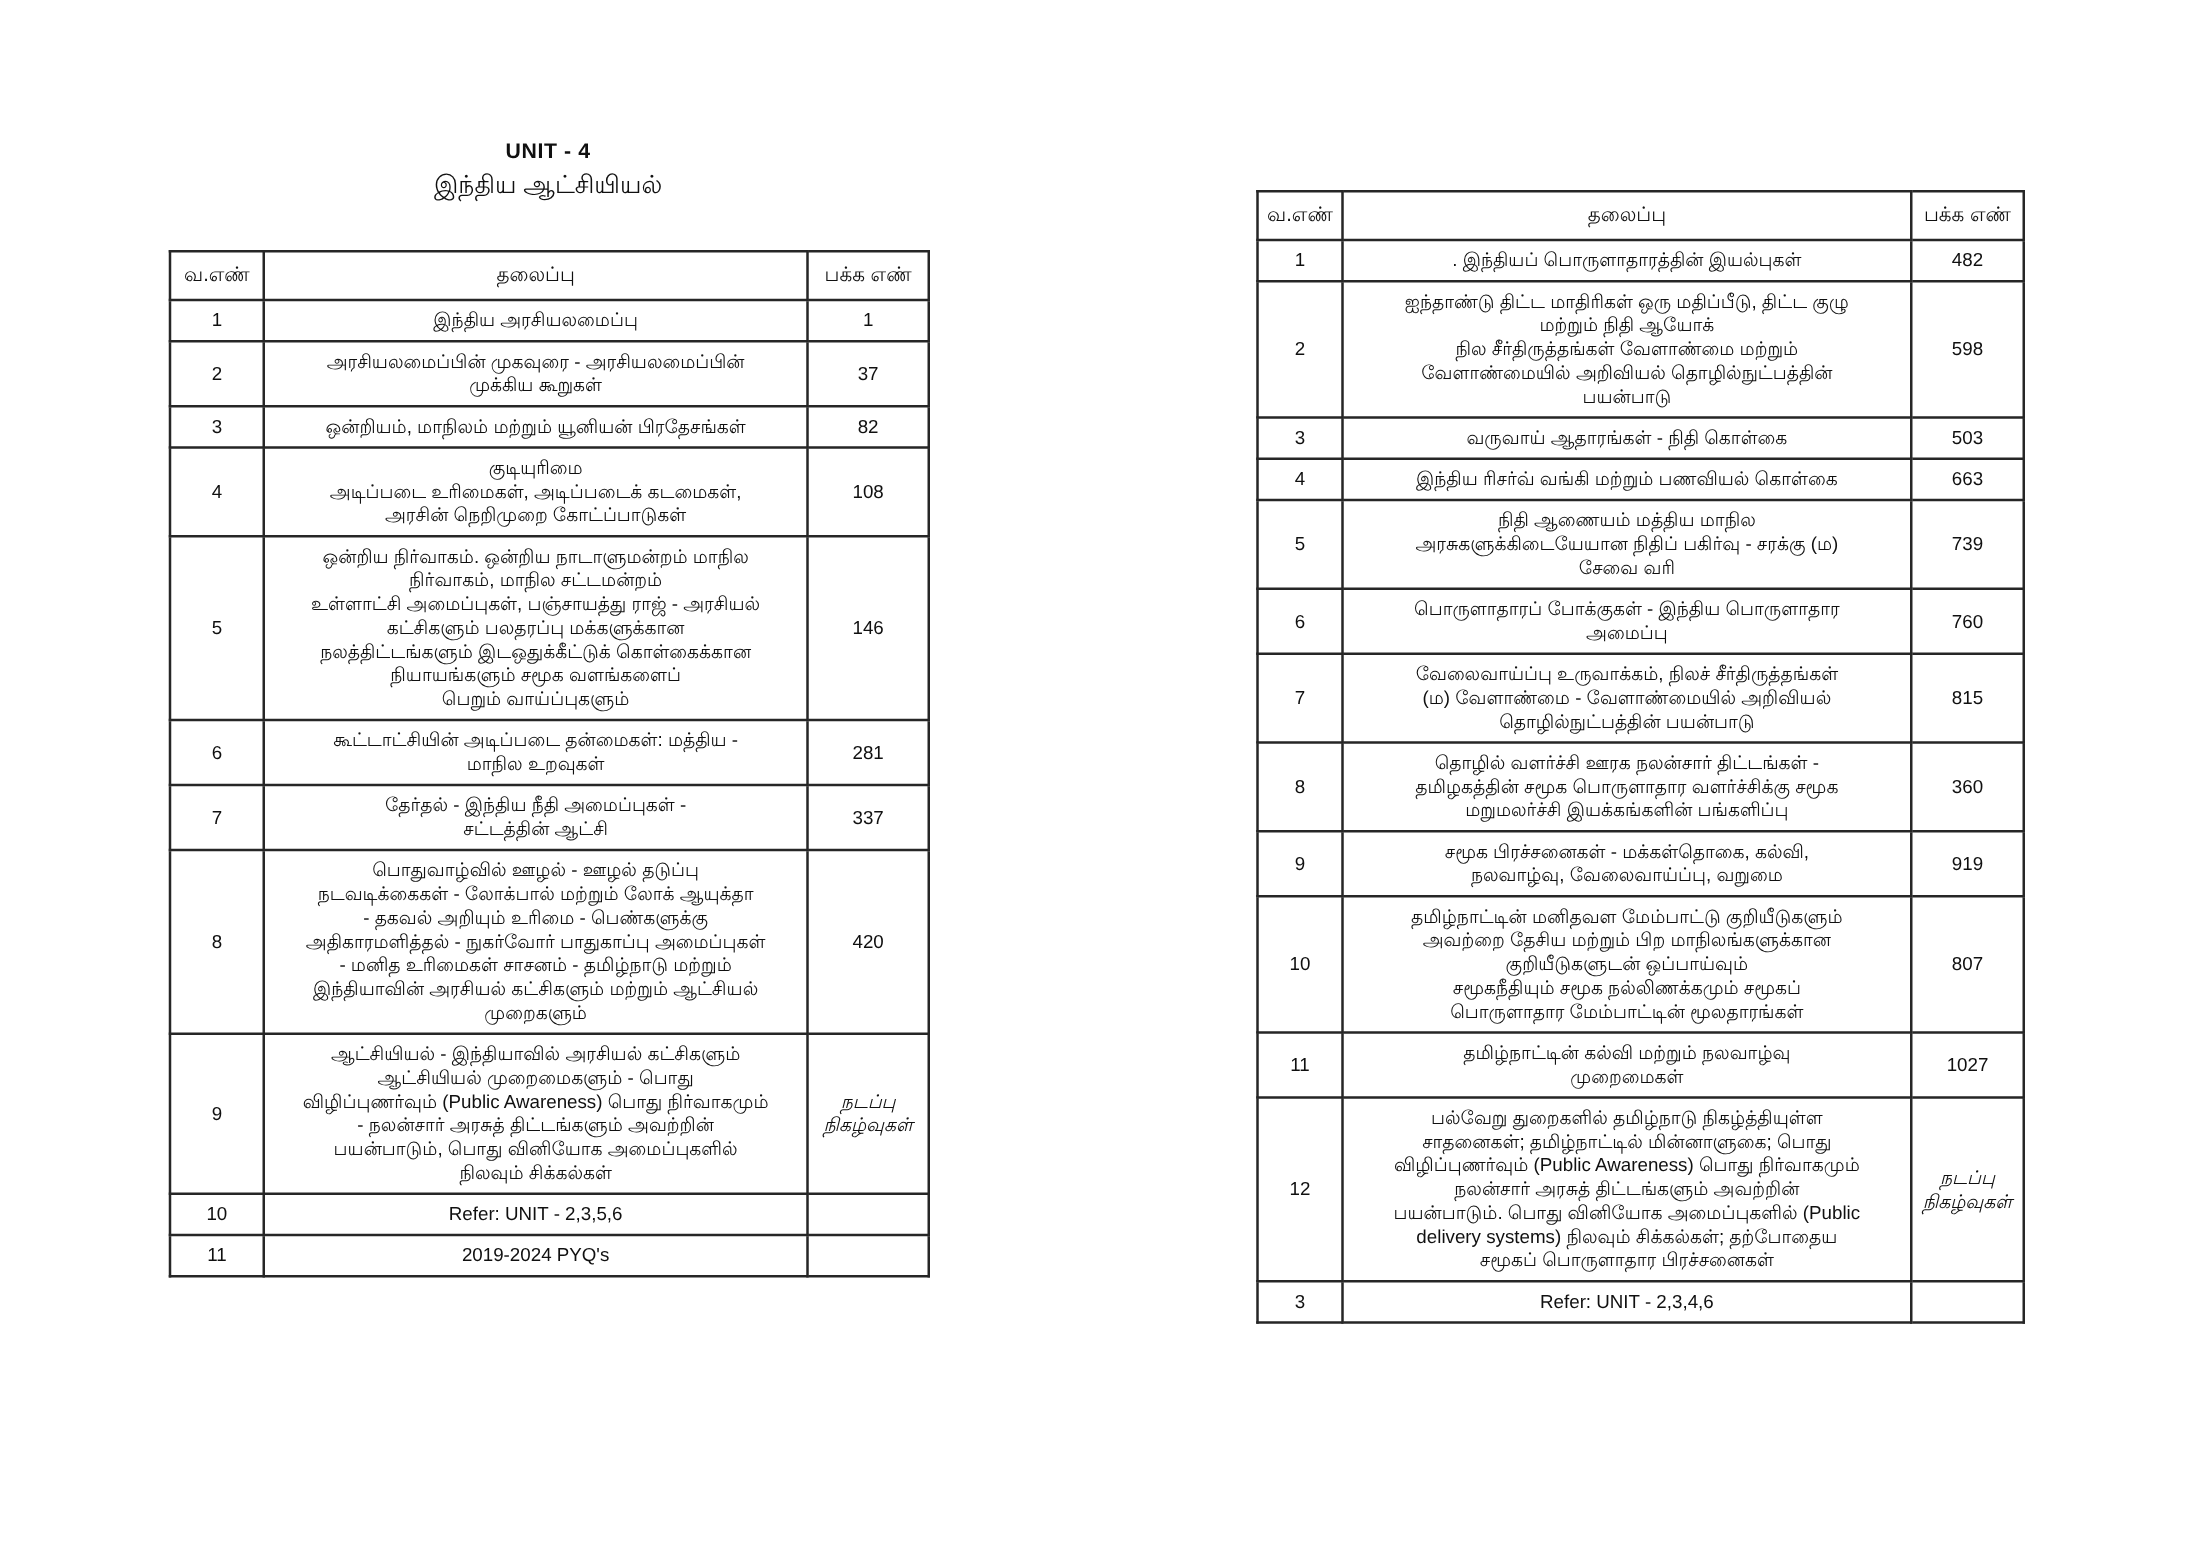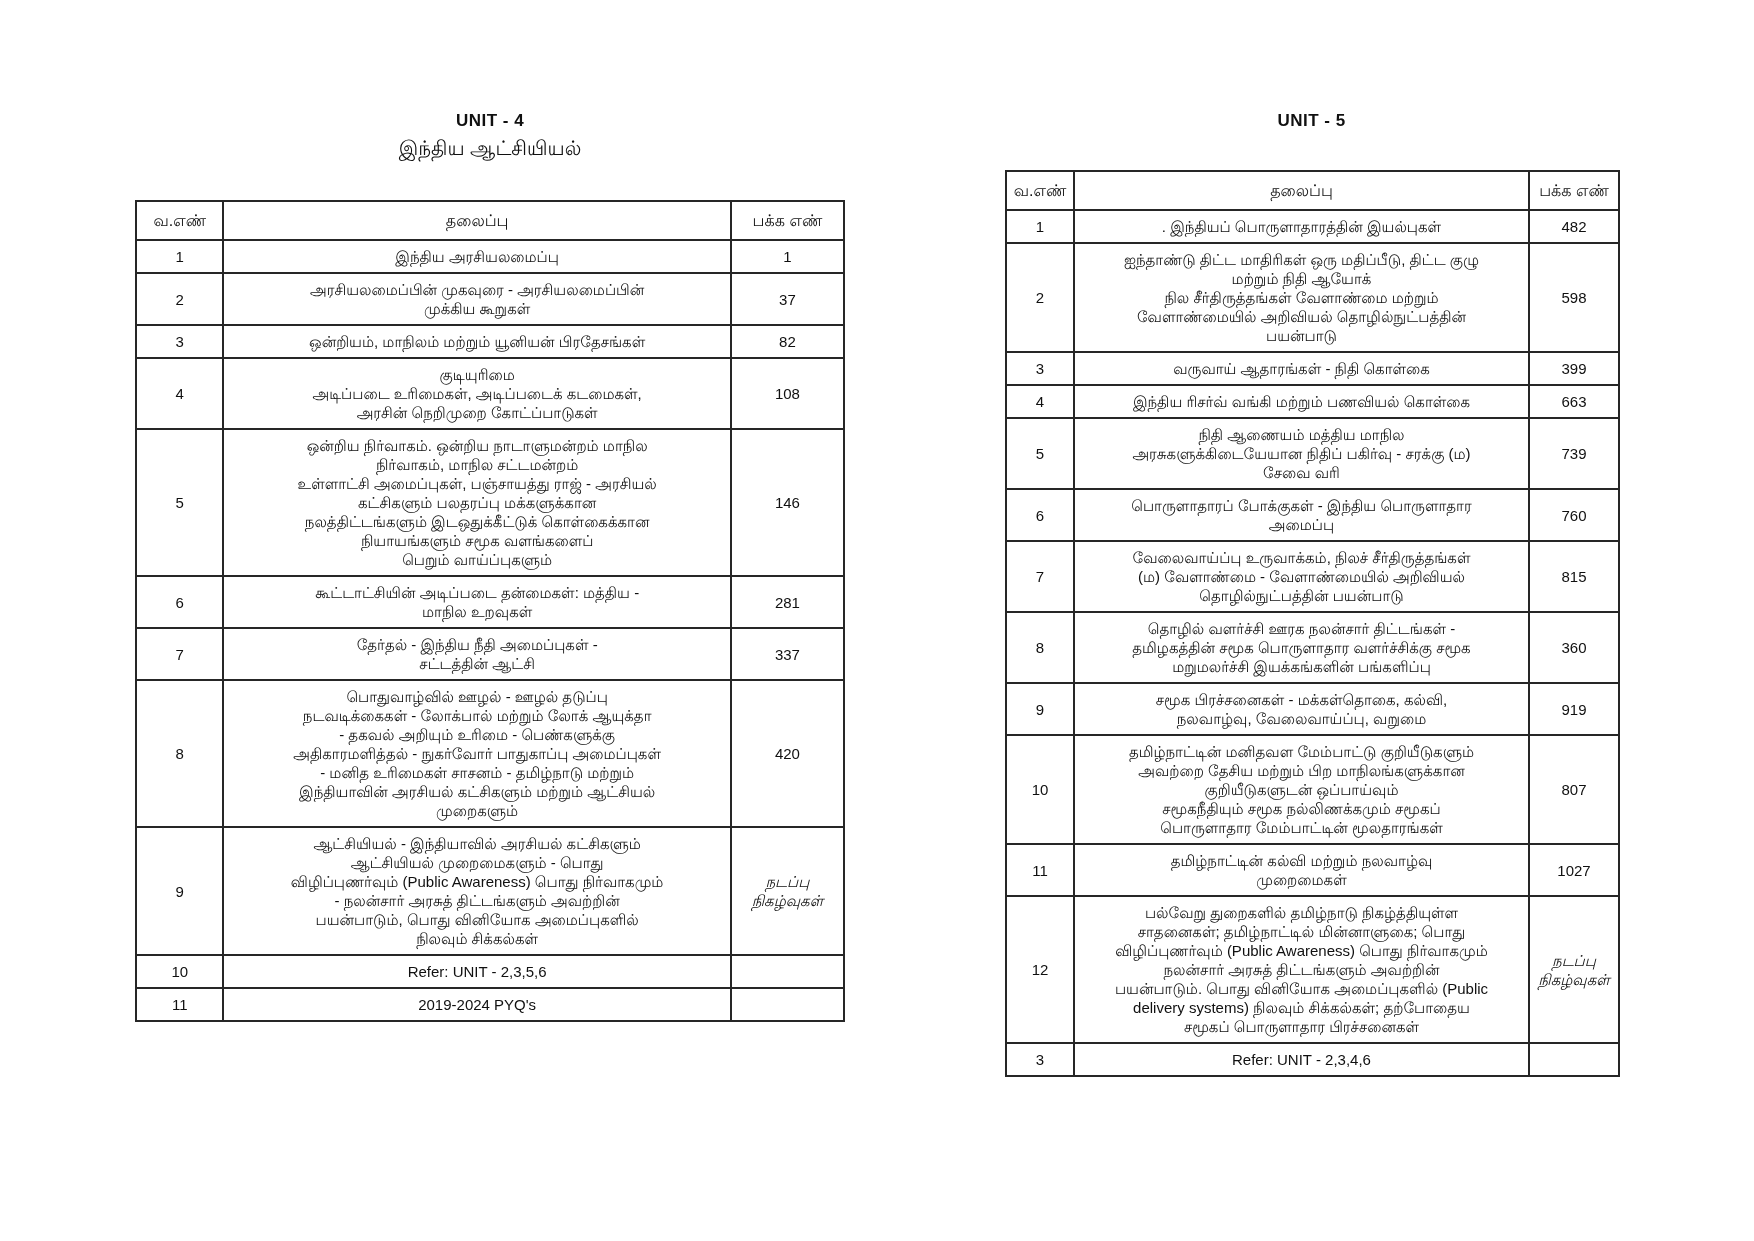--- a/index.html
+++ b/index.html
@@ -10,21 +10,21 @@
     background: #ffffff;
     font-family: "Liberation Sans", sans-serif;
     color: #101010;
     overflow: hidden;
   }
   section.toc {
     position: absolute;
     top: 112px;
     text-align: center;
   }
-  #toc-left  { left: 135px; width: 710px; }
+  #toc-left  { left: 135px; width: 607px; }
   #toc-right { left: 1005px; width: 613px; }
 
   .unit-title {
     margin: 0;
     font-size: 17px;
     line-height: 18px;
     font-weight: bold;
     letter-spacing: 0.5px;
   }
   .unit-subtitle {
@@ -169,21 +169,20 @@
           <tr>
             <td>11</td>
             <td>2019-2024 PYQ's</td>
             <td></td>
           </tr>
         </tbody>
     </table>
   </section>
 
   <section class="toc" id="toc-right">
-    <h2 class="unit-title">UNIT - 5</h2>
     <table class="toc-table">
       <colgroup>
           <col class="c-sno">
           <col class="c-title">
           <col class="c-page">
         </colgroup>
       <thead>
         <tr>
           <th>வ.எண்</th>
           <th>தலைப்பு</th>
@@ -201,21 +200,21 @@
             <td>ஐந்தாண்டு திட்ட மாதிரிகள் ஒரு மதிப்பீடு, திட்ட குழு
 மற்றும் நிதி ஆயோக்
 நில சீர்திருத்தங்கள் வேளாண்மை மற்றும்
 வேளாண்மையில் அறிவியல் தொழில்நுட்பத்தின்
 பயன்பாடு</td>
             <td>598</td>
           </tr>
           <tr>
             <td>3</td>
             <td>வருவாய் ஆதாரங்கள் - நிதி கொள்கை</td>
-            <td>399</td>
+            <td>503</td>
           </tr>
           <tr>
             <td>4</td>
             <td>இந்திய ரிசர்வ் வங்கி மற்றும் பணவியல் கொள்கை</td>
             <td>663</td>
           </tr>
           <tr>
             <td>5</td>
             <td>நிதி ஆணையம் மத்திய மாநில
 அரசுகளுக்கிடையேயான நிதிப் பகிர்வு - சரக்கு (ம)

